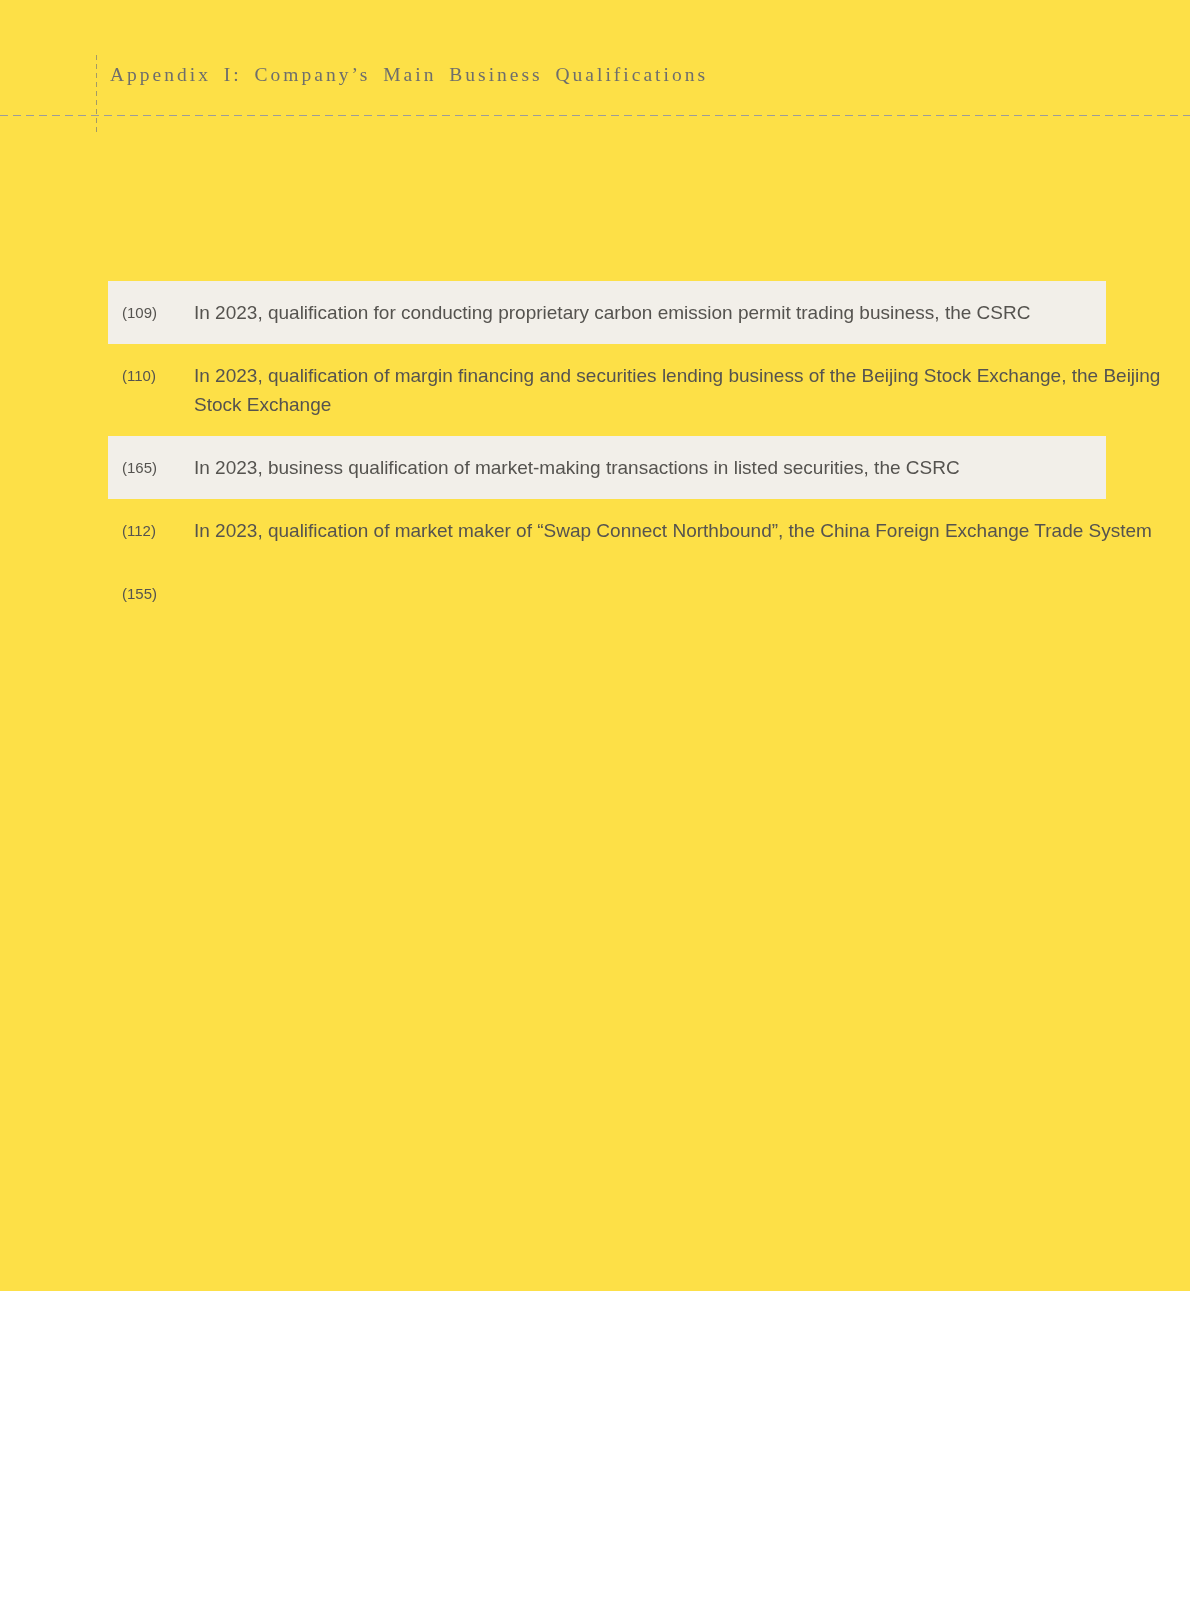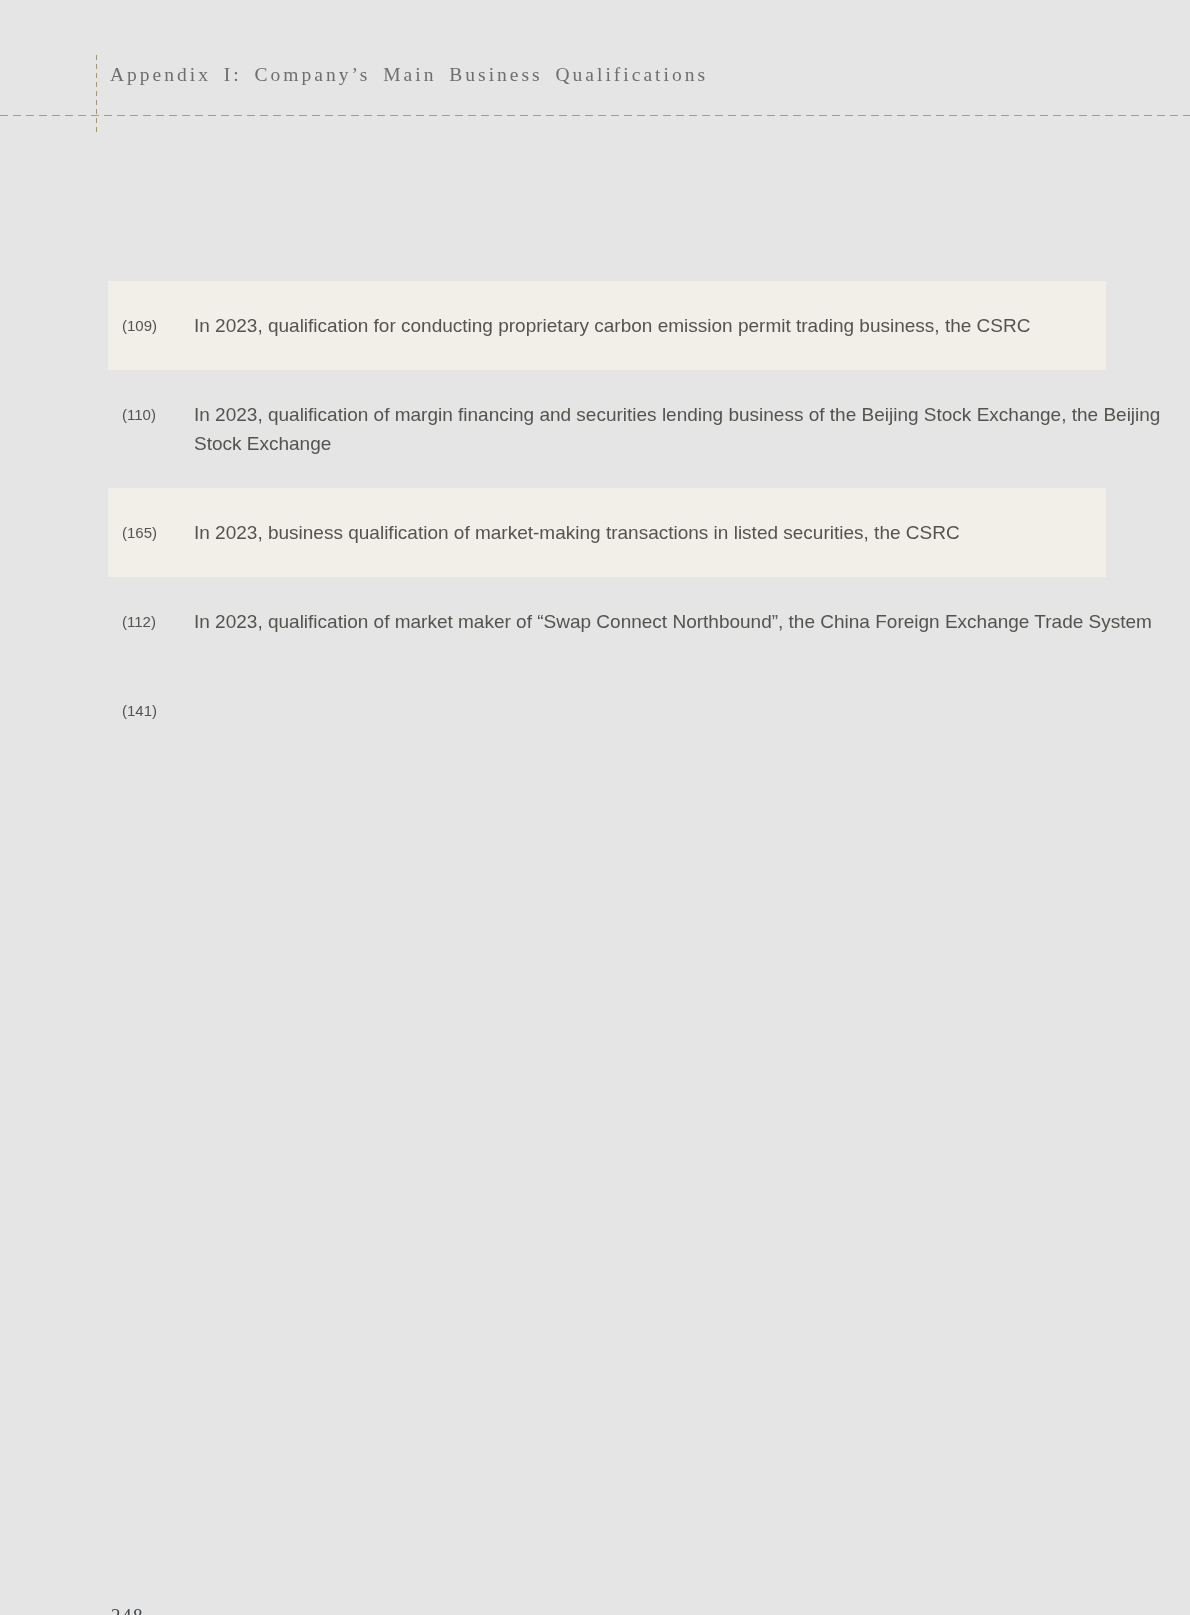--- a/index.html
+++ b/index.html
@@ -3,22 +3,22 @@
 <meta charset="utf-8">
 <style>
   html, body { margin: 0; padding: 0; }
   body {
     width: 1190px; height: 1615px;
     background: #ffffff;
     font-family: "Liberation Sans", sans-serif;
   }
   .page {
     position: relative;
-    width: 1190px; height: 1615px;
-    background: #e5e5e5;
+    width: 1190px; height: 1291px;
+    background: #fde047;
     overflow: hidden;
   }
   
   .v-rule {
     position: absolute; left: 96px; top: 55px;
     width: 1px; height: 78px;
     background: repeating-linear-gradient(to bottom, #a39a66 0 5px, transparent 5px 9px);
   }
   .h-rule {
     position: absolute; left: 0; top: 115px;
@@ -33,21 +33,21 @@
     color: #6e6e6c;
     white-space: nowrap;
   }
   
   .list {
     position: absolute; left: 108px; top: 281px;
     width: 998px;
   }
   .item {
     display: flex;
-    padding: 30px 0;
+    padding: 17px 0;
   }
   .item.shaded { background: #f2efe9; }
   .num {
     margin-left: 14px;
     width: 72px; flex-shrink: 0;
     font-size: 15px; line-height: 29px;
     color: #55534f;
   }
   .text { flex: 1; min-width: 0; }
   .line {
@@ -102,20 +102,20 @@
     <div class="item">
       <span class="num">(112)</span>
       <span class="text">
         <span class="line">In 2023, qualification of market maker of “Swap Connect Northbound”, the China Foreign Exchange Trade System</span>
         
       </span>
     </div>
 
 
     <div class="item">
-      <span class="num">(141)</span>
+      <span class="num">(155)</span>
     </div>
 
   </div>
 
   <div class="page-number">248</div>
 
 </div>
 
 </body></html>

